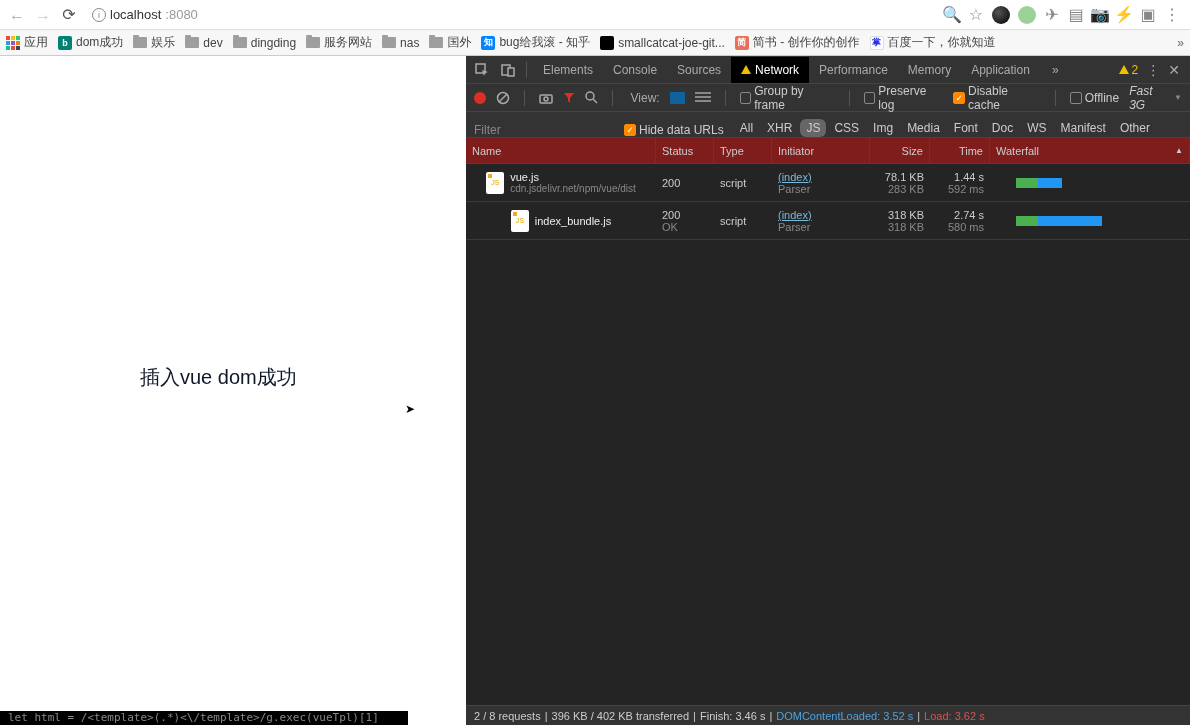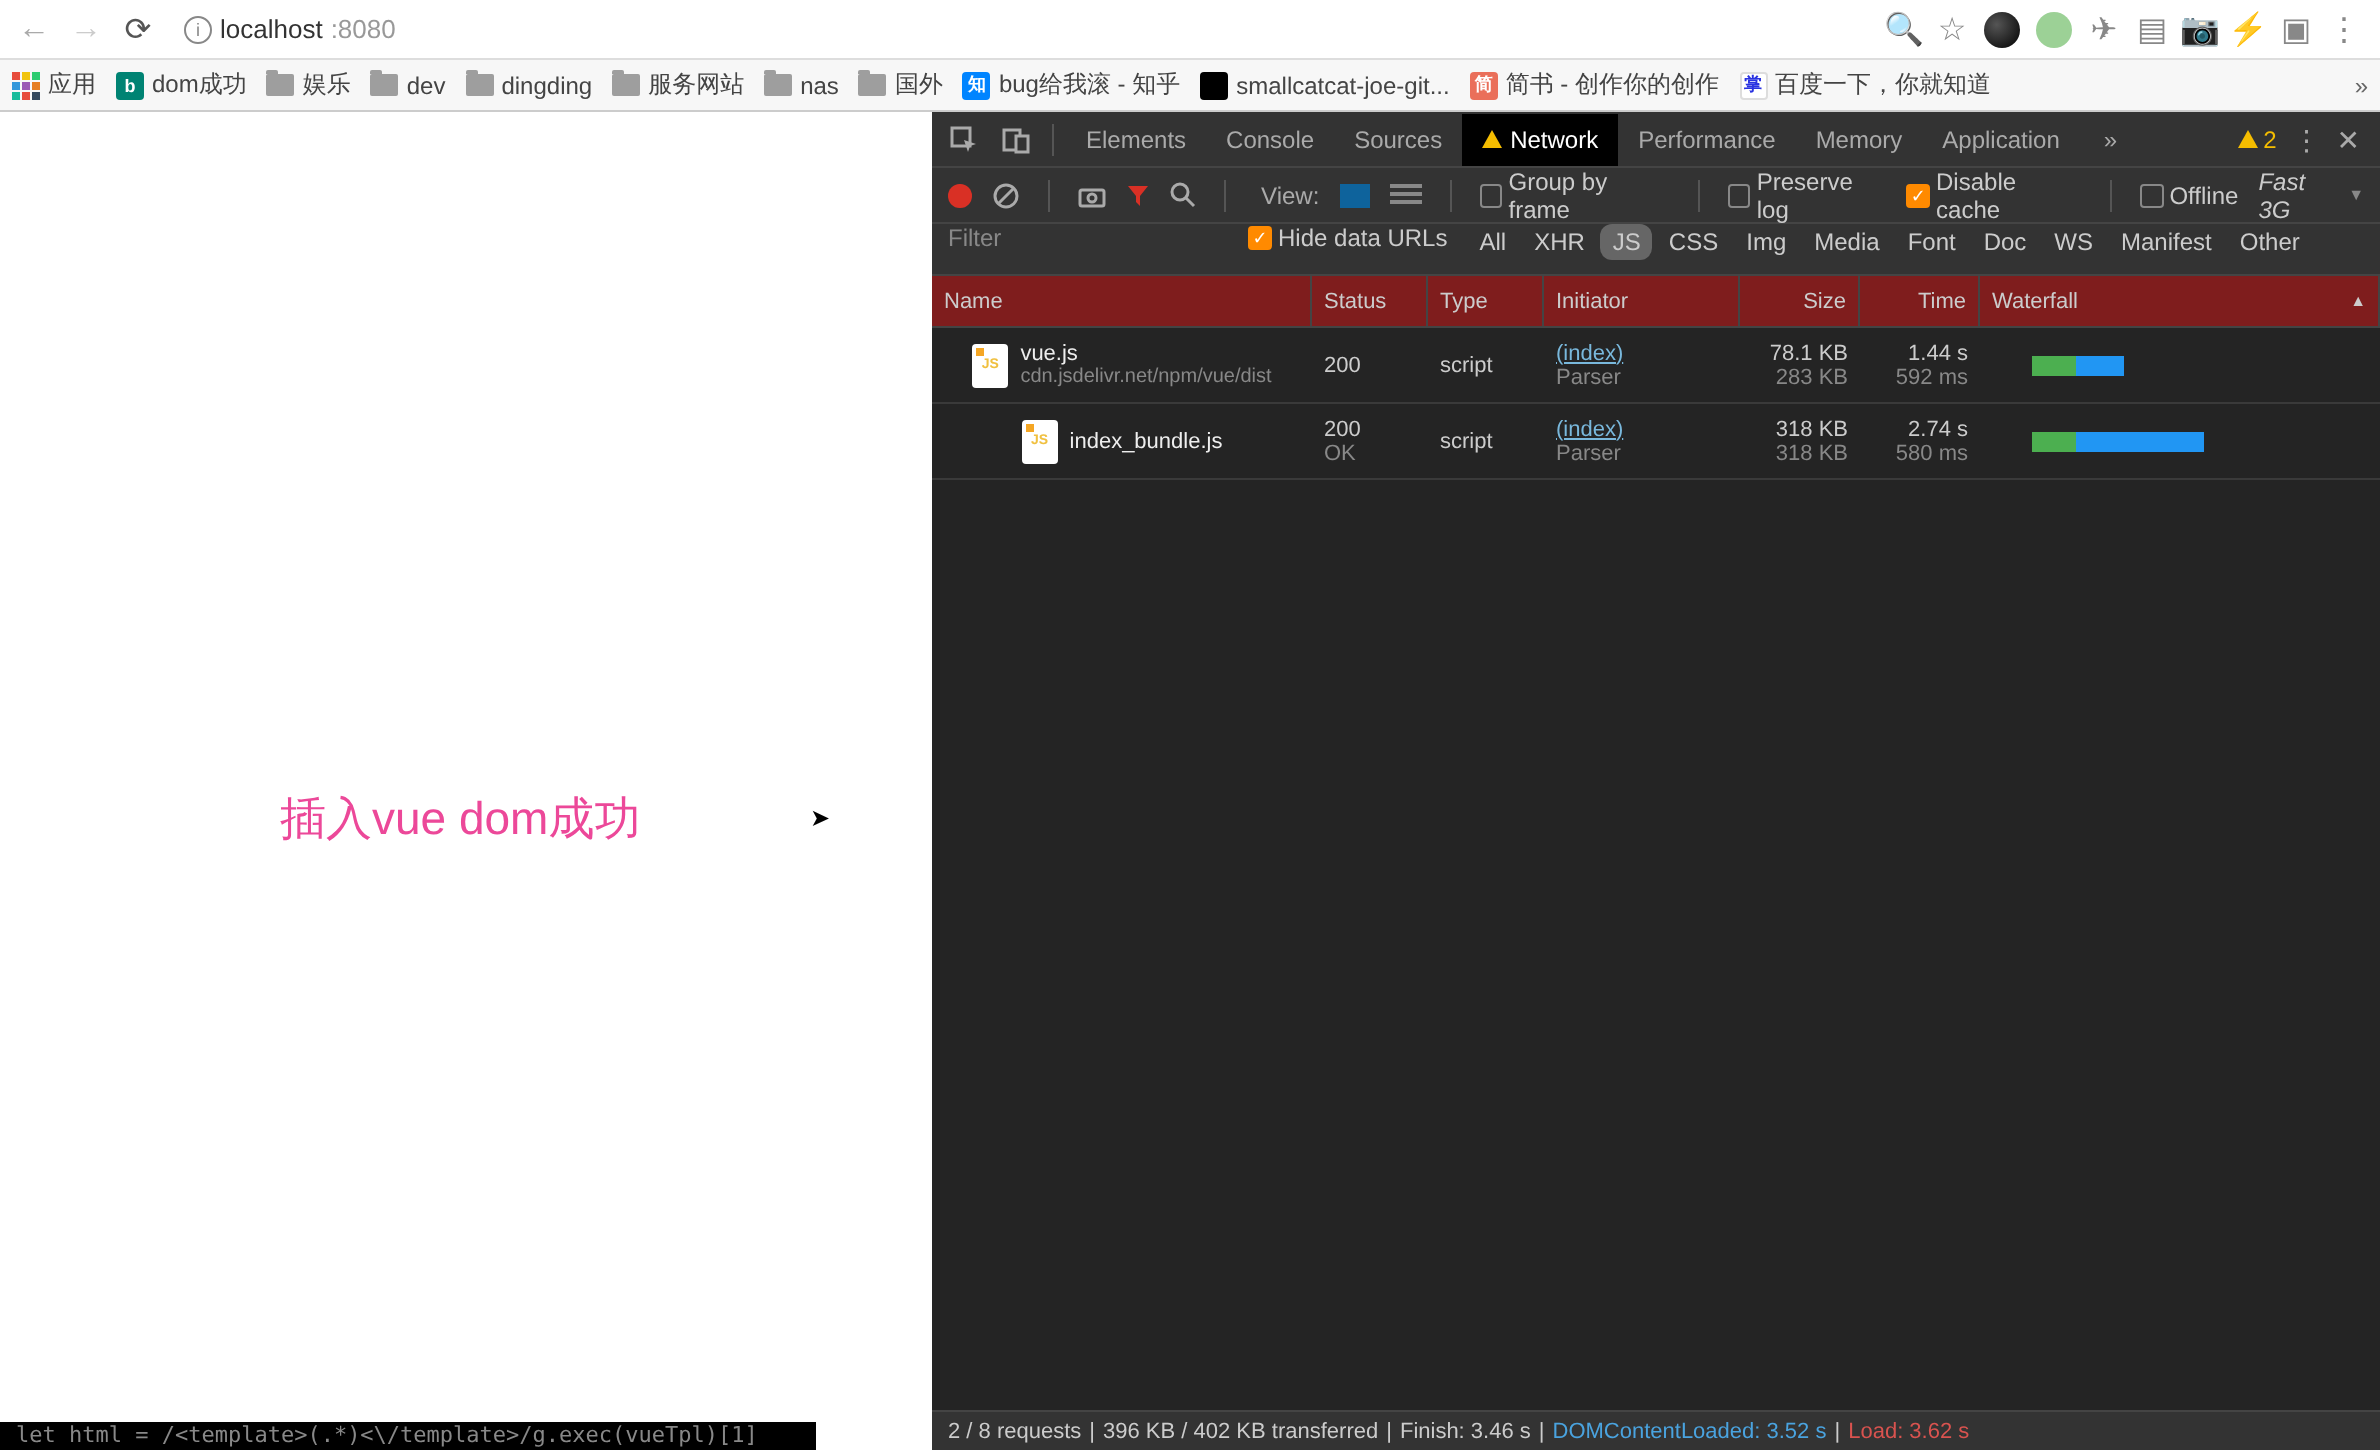--- a/index.html
+++ b/index.html
@@ -31,21 +31,21 @@
 .bm-item { display: flex; align-items: center; gap: 4px; cursor: pointer; white-space: nowrap; }
 .bm-folder { width: 14px; height: 11px; background: #9e9e9e; border-radius: 1px; position: relative; }
 .bm-folder::before { content:''; position: absolute; top:-2px; left:0; width:6px; height:2px; background:#9e9e9e; border-radius:1px 1px 0 0; }
 .bm-favicon { width: 14px; height: 14px; border-radius: 2px; display:flex; align-items:center; justify-content:center; font-size:9px; font-weight:bold; color:#fff; }
 .fav-bing{background:#008373}.fav-zhihu{background:#0084ff}.fav-github{background:#000}.fav-jianshu{background:#ea6f5a}.fav-baidu{background:#fff;color:#2932e1;border:1px solid #ddd}
 .bm-more { margin-left: auto; color: #666; }
 
 
 .main-area { display: flex; height: calc(100% - 56px); }
 .page-content { width: 466px; height: 100%; background: #fff; position: relative; }
-.page-text { position: absolute; left: 140px; top: 338px; font-size: 23px; color: #ec4899; }
+.page-text { position: absolute; left: 140px; top: 308px; font-size: 20px; color: #0f172a; }
 .cursor-ptr { position: absolute; left: 405px; top: 346px; font-size: 12px; color: #000; }
 
 
 .devtools { flex: 1; height: 100%; background: #242424; color: #ccc; display: flex; flex-direction: column; font-size: 12px; }
 .dt-tabs { height: 28px; background: #333; display: flex; align-items: center; padding: 0 4px; gap: 2px; border-bottom: 1px solid #444; }
 .dt-tab-icon { width: 18px; height: 18px; display:flex; align-items:center; justify-content:center; color:#aaa; cursor:pointer; margin: 0 3px; }
 .dt-divider { width: 1px; height: 16px; background: #555; margin: 0 4px; }
 .dt-tab { padding: 6px 10px; color: #aaa; cursor: pointer; }
 .dt-tab.active { background: #000; color: #fff; }
 .dt-tab.warn-tab { display:flex; align-items:center; gap:4px;justify-content:center; }
@@ -62,21 +62,21 @@
 .view-btn { width:16px; height:12px; cursor:pointer; }
 .view-btn.active { background:#0e639c; }
 .view-btn.list { display:flex; flex-direction:column; gap:2px; }
 .view-btn.list span{height:2px; background:#888;}
 .chk { width:12px; height:12px; border:1px solid #888; border-radius:2px; display:inline-flex; align-items:center; justify-content:center; cursor:pointer; margin-right:3px; }
 .chk.on { background:#ff8a00; border-color:#ff8a00; color:#fff; font-size:9px; }
 .chk-lbl { color:#ccc; display:flex; align-items:center; cursor:pointer; }
 .throttle { margin-left:auto; color:#ccc; display:flex; align-items:center; gap:4px;font-style:italic; }
 .throttle-caret { font-size:8px; color:#888; }
 
-.dt-filter-row { height: 26px; background: #333; display:flex; align-items:flex-start; padding: 0 8px; gap:10px; border-bottom:1px solid #444; }
+.dt-filter-row { height: 26px; background: #333; display:flex; align-items:flex-end; padding: 0 8px; gap:10px; border-bottom:1px solid #444; }
 .filter-input { background: transparent; border: none; color: #888; font-size:12px; width: 140px; outline:none; }
 .filter-input::placeholder { color:#888; }
 .type-filter { padding: 2px 6px; color:#ccc; cursor:pointer; border-radius:6px; }
 .type-filter.active { background:#666; }
 
 .nt-header, .nt-row { display: grid; grid-template-columns: 190px 58px 58px 98px 60px 60px 1fr; align-items: center; }
 .nt-header { height: 26px; background: #7f1d1d; color:#ccc; border-bottom:1px solid #444; }
 .nt-header > div { padding: 0 6px; font-size: 11px; border-right: 1px solid #444; height: 100%; display:flex; align-items:center; }
 .nt-header .num { justify-content: flex-end; }
 .nt-header .wf { justify-content: space-between; gap: 24px; }

